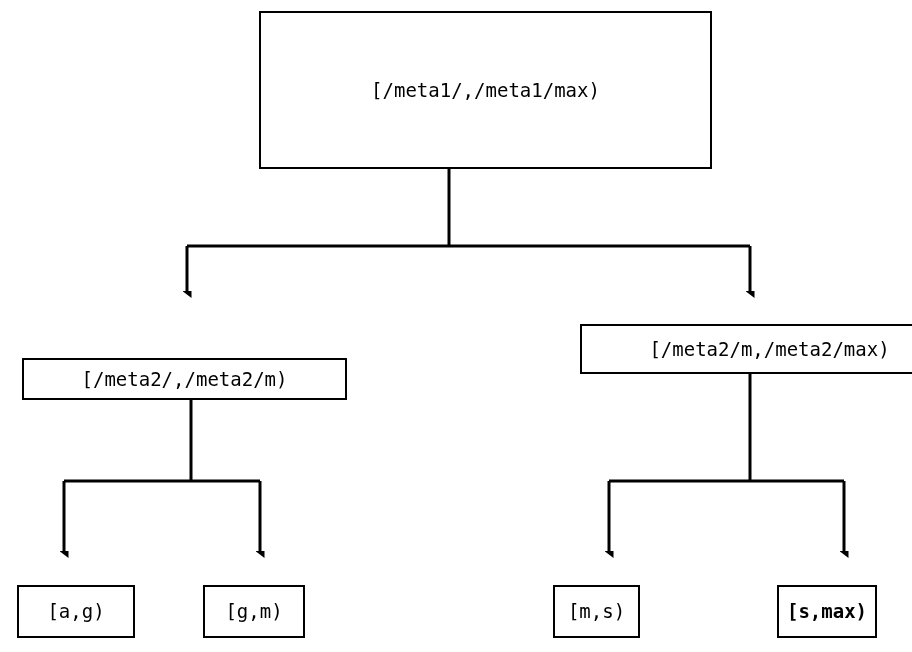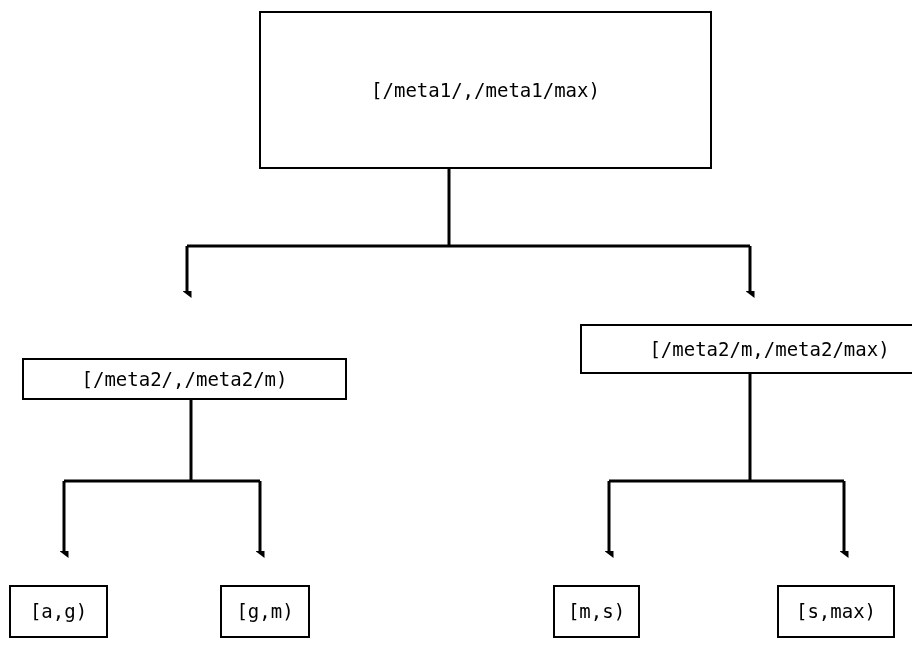--- a/index.html
+++ b/index.html
@@ -52,24 +52,24 @@
   .node-mid-right {
     left: 580px;
     top: 324px;
     width: 379px;
     height: 50px;
   }
   .node-leaf {
     top: 585px;
     height: 53px;
   }
-  .node-leaf-ag   { left: 9px;   width: 99px; }
-  .node-leaf-gm   { left: 220px; width: 90px; }
+  .node-leaf-ag   { left: 17px;   width: 118px; }
+  .node-leaf-gm   { left: 203px; width: 102px; }
   .node-leaf-ms   { left: 553px; width: 87px; }
-  .node-leaf-smax { left: 777px; width: 118px; }
+  .node-leaf-smax { left: 777px; width: 100px; font-weight: bold; }
 </style>
 </head>
 <body>
 
 <svg id="diagram-canvas" width="912" height="652" viewBox="0 0 912 652" xmlns="http://www.w3.org/2000/svg">
   <defs>
     <marker id="arrowhead" markerWidth="10" markerHeight="9" refX="0" refY="4.5" orient="auto" markerUnits="userSpaceOnUse">
       <polygon points="-7,0 7,0 0,9" fill="#000000"></polygon>
     </marker>
   </defs>

